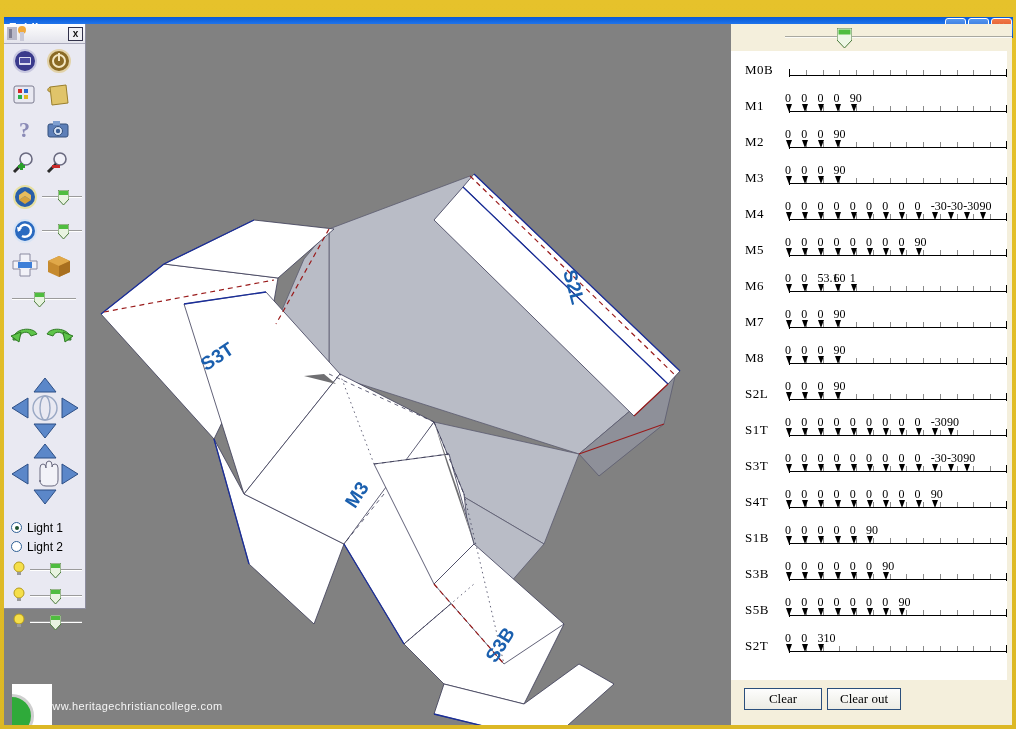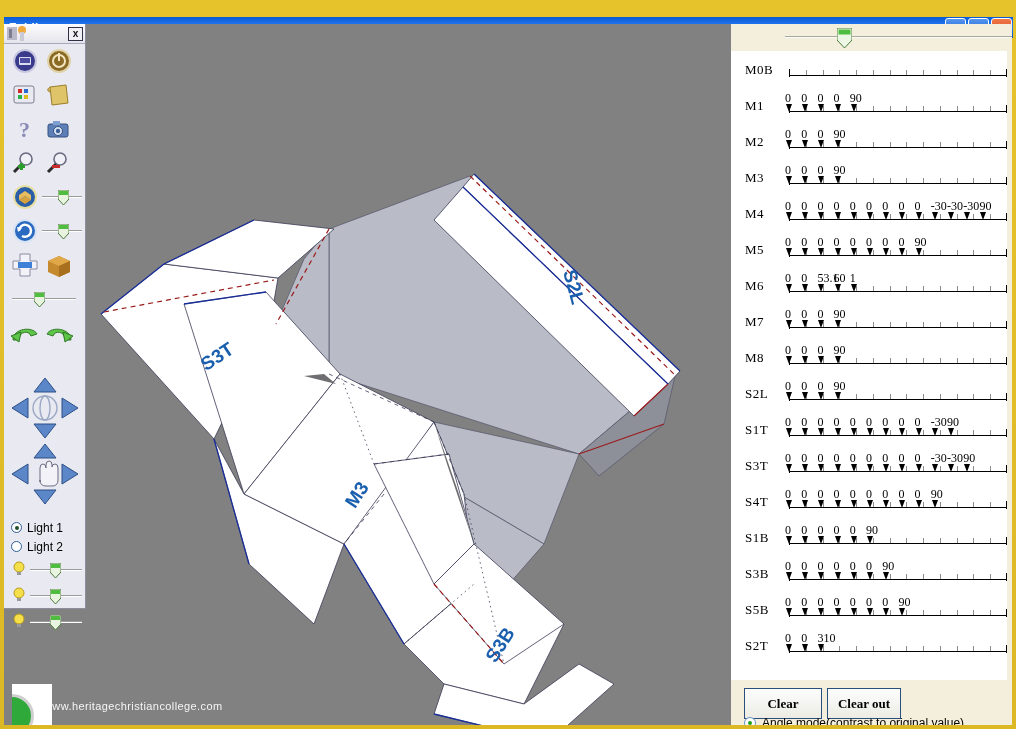--- a/index.html
+++ b/index.html
@@ -112,25 +112,25 @@
     position:absolute; top:4px;
     font-family:"Liberation Serif", serif; font-size:12px; color:#000;
     white-space:nowrap;
   }
 
   #bottom-ctrls {
     position:absolute; left:0; top:656px; width:281px; height:73px;
     background:#f4efdc;
   }
   .btn {
-    position:absolute; top:8px; height:31px;
+    position:absolute; top:8px; height:22px;
     background:linear-gradient(180deg,#fdfdfd,#ecece4);
     border:1px solid #2b4f7c;
     font-family:"Liberation Serif", serif; font-size:13px; color:#000;
-    display:flex; align-items:center; justify-content:center;font-weight:bold;
+    display:flex; align-items:center; justify-content:center;
   }
   #btn-clear { left:13px; width:78px; }
   #btn-sort  { left:96px; width:74px; }
   .mode-row { position:absolute; display:flex; align-items:center; gap:6px; left:13px; }
   .mode-radio { width:12px; height:12px; border-radius:50%;
     border:1.5px solid #6b94c4; background:#fff;
     display:flex; align-items:center; justify-content:center; }
   .mode-radio .dot { width:4px; height:4px; border-radius:50%; background:#21a021; }
   .mode-lbl { font-size:12px; color:#000; font-family:"Liberation Sans",sans-serif; }
 
@@ -1035,22 +1035,16 @@
           <div class="marker" style="left: 71.2px;"></div>
           <span class="mval" style="left: 70.2px;">0</span>
           <div class="marker" style="left: 87.4px;"></div>
           <span class="mval" style="left: 86.4px;">310</span>
         </div>
       </div>
 
     <div id="bottom-ctrls">
       <div class="btn" id="btn-clear">Clear</div>
       <div class="btn" id="btn-sort">Clear out</div>
-      <div class="mode-row" style="top:36px;">
-        <span class="mode-radio">
-            <span class="dot"></span>
-          </span>
-        <span class="mode-lbl">Angle mode(contrast to original value)</span>
-      </div>
 
     </div>
   </div>
 </div>
 
 </body></html>

